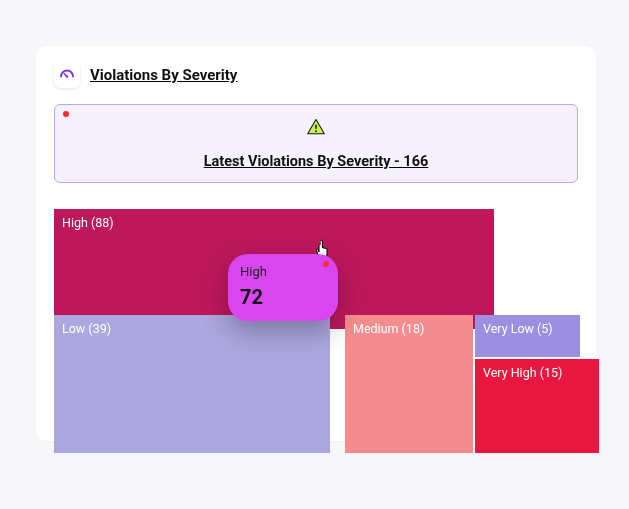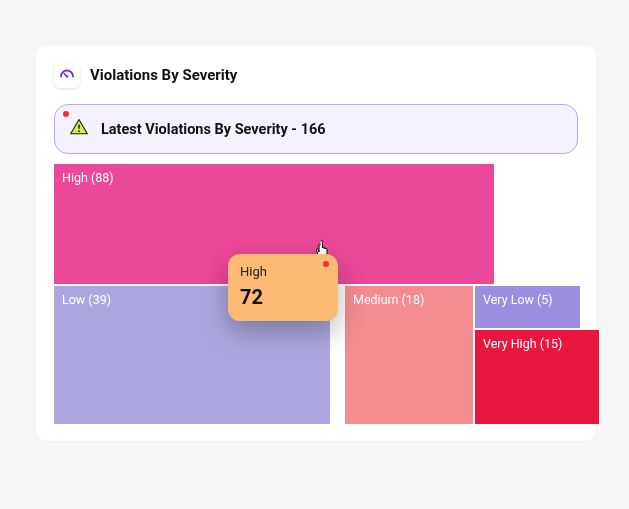--- a/index.html
+++ b/index.html
@@ -8,20 +8,21 @@
     font-family: -apple-system, BlinkMacSystemFont, "Segoe UI", Roboto, Arial, sans-serif;
     background: #f7f7fa;
     padding: 16px;
   }
   .outer {
     width: 597px;
     height: 477px;
     background: #f7f7fa;
     border-radius: 16px;
     padding: 30px 20px 20px 20px;
+    text-decoration: underline;
   }
   .card {
     background: #fff;
     border-radius: 10px;
     width: 560px;
     height: 395px;
     box-shadow: 0 1px 2px rgba(0,0,0,0.03);
     padding: 16px 18px 18px 18px;
     position: relative;
   }
@@ -39,27 +40,28 @@
     display: flex; align-items: center; justify-content: center;
   }
   .card-title {
     font-size: 15px;
     font-weight: 700;
     color: #111;
   }
   .summary-bar {
     background: #f6f1ff;
     border: 1px solid #b9a6ff;
-    border-radius: 14px;
+    border-radius: 6px;
     padding: 12px 14px;
     display: flex;
     align-items: center;
     gap: 12px;
     position: relative;
     margin-bottom: 10px;
+    flex-direction: column;
   }
   .summary-bar .dot {
     position: absolute;
     top: 6px; left: 8px;
     width: 6px; height: 6px;
     background: #ff2a2a;
     border-radius: 50%;
   }
   .summary-text {
     font-size: 14.5px;
@@ -71,38 +73,38 @@
     width: 524px;
     height: 260px;
   }
   .tile {
     position: absolute;
     color: #fff;
     font-size: 12.5px;
     padding: 6px 8px;
     overflow: hidden;
   }
-  .t-high    { left: 0;   top: 0;   width: 440px; height: 120px; background: #ec4899; }
+  .t-high    { left: 0;   top: 16px;   width: 440px; height: 120px; background: #be185d; }
   .t-low     { left: 0;   top: 122px; width: 276px; height: 138px; background: #ada7e0; }
   .t-medium  { left: 291px; top: 122px; width: 128px; height: 138px; background: #f58c8f; }
   .t-vlow    { left: 421px; top: 122px; width: 105px; height: 42px;  background: #9c8ee0; }
   .t-vhigh   { left: 421px; top: 166px; width: 124px; height: 94px;  background: #e9163f; }
 
   .cursor {
     position: absolute;
     left: 279px; top: 193px;
     pointer-events: none;
   }
 
   .tooltip {
     position: absolute;
     left: 192px; top: 208px;
     width: 110px;
-    background: #fdba74;
-    border-radius: 12px;
+    background: #d946ef;
+    border-radius: 20px;
     box-shadow: 0 10px 28px rgba(0,0,0,0.30);
     padding: 10px 12px 12px 12px;
   }
   .tooltip .dot {
     position: absolute;
     top: 7px; right: 9px;
     width: 6px; height: 6px;
     background: #ff2a2a;
     border-radius: 50%;
   }

